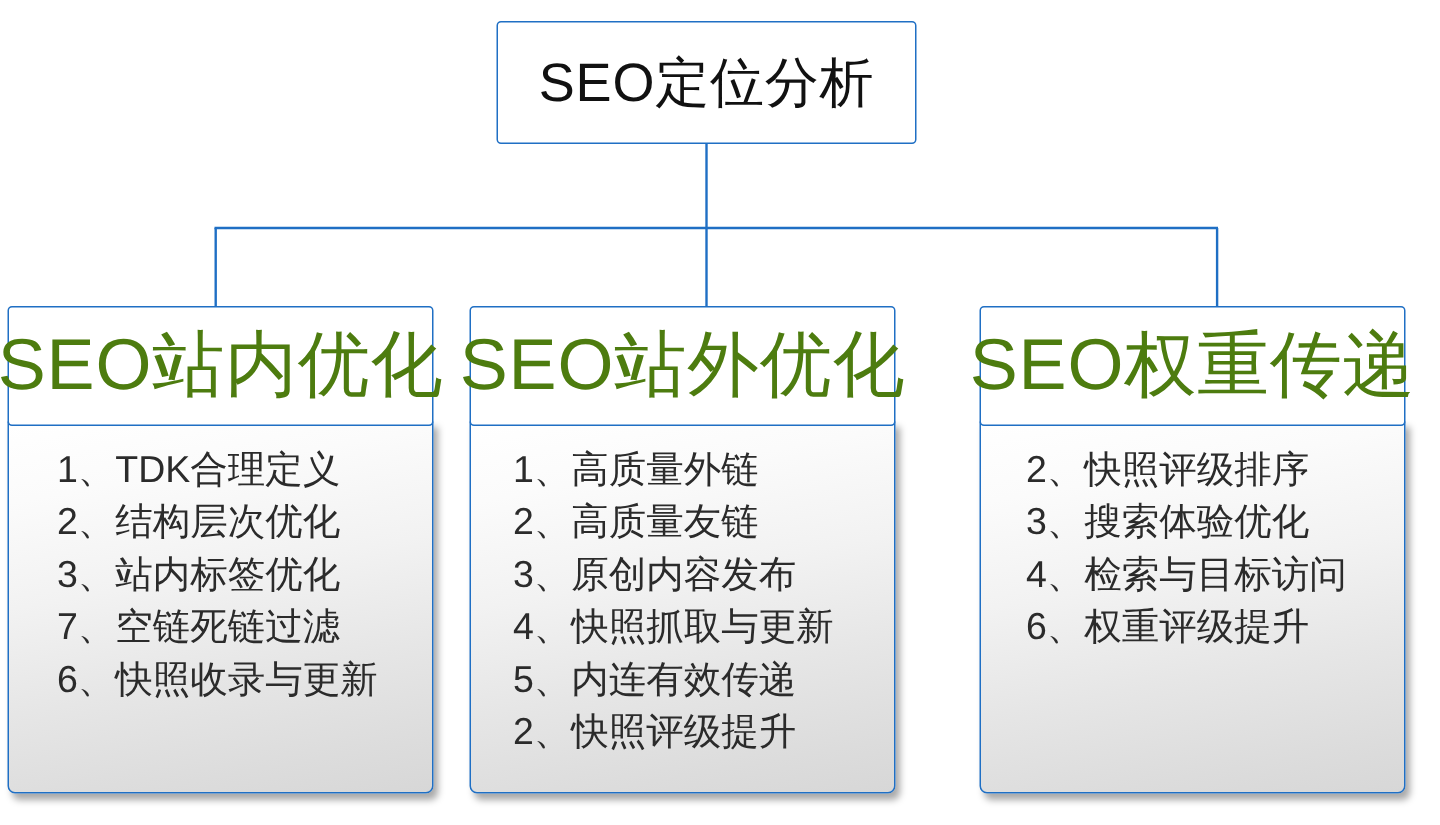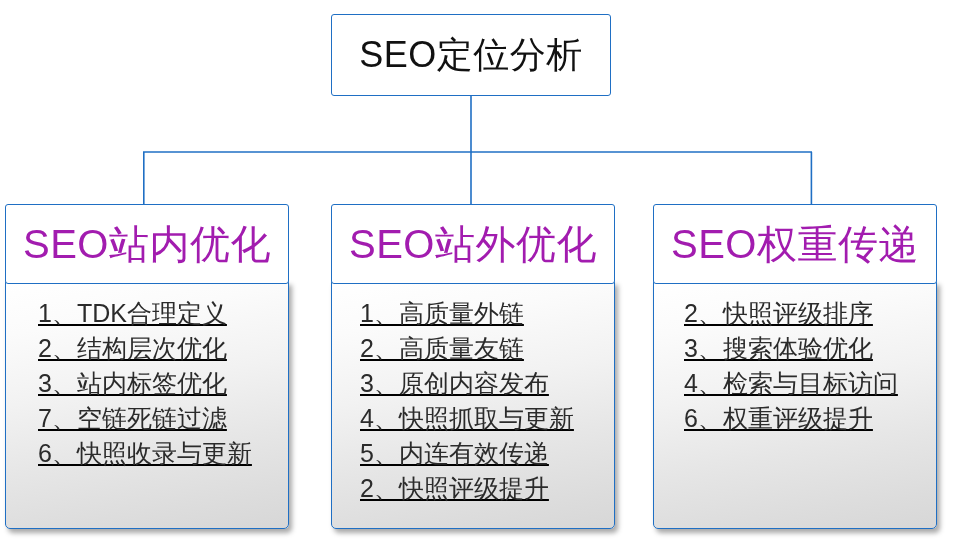--- a/index.html
+++ b/index.html
@@ -56,41 +56,41 @@
   }
 
   
   .column {
     position: absolute;
     top: 204px;
     width: 284px;
     height: 325px;
   }
   .col-1 { left: 5px; }
-  .col-2 { left: 331px; }
+  .col-2 { left: 313px; }
   .col-3 { left: 653px; }
 
   .col-header {
     position: relative;
     box-sizing: border-box;
     width: 100%;
     height: 80px;
     border: 1.6px solid #1f6fc4;
     border-radius: 3px;
     background: #ffffff;
     display: flex;
     align-items: center;
     justify-content: center;
     z-index: 2;
   }
   .col-header-label {
-    font-size: 40px;
+    font-size: 48px;
     line-height: 1;
     letter-spacing: 0.5px;
-    color: #a21caf;
+    color: #4d7c0f;
     white-space: nowrap;
   }
 
   .col-body {
     position: relative;
     box-sizing: border-box;
     width: 100%;
     height: 248px;
     margin-top: -3px;
     border: 1.6px solid #1f6fc4;
@@ -98,21 +98,20 @@
     background: linear-gradient(170deg,
         #ffffff 0%,
         #fbfbfb 18%,
         #f2f2f2 42%,
         #e6e6e6 66%,
         #dcdcdc 88%,
         #d7d7d7 100%);
     box-shadow: 3px 4px 5px rgba(0, 0, 0, 0.34);
     padding: 14px 0 14px 0;
     z-index: 1;
-    text-decoration: underline;
   }
 
   .item-list {
     list-style: none;
     margin: 0;
     padding: 0 0 0 34px;
   }
   .item {
     font-size: 25px;
     line-height: 35px;

